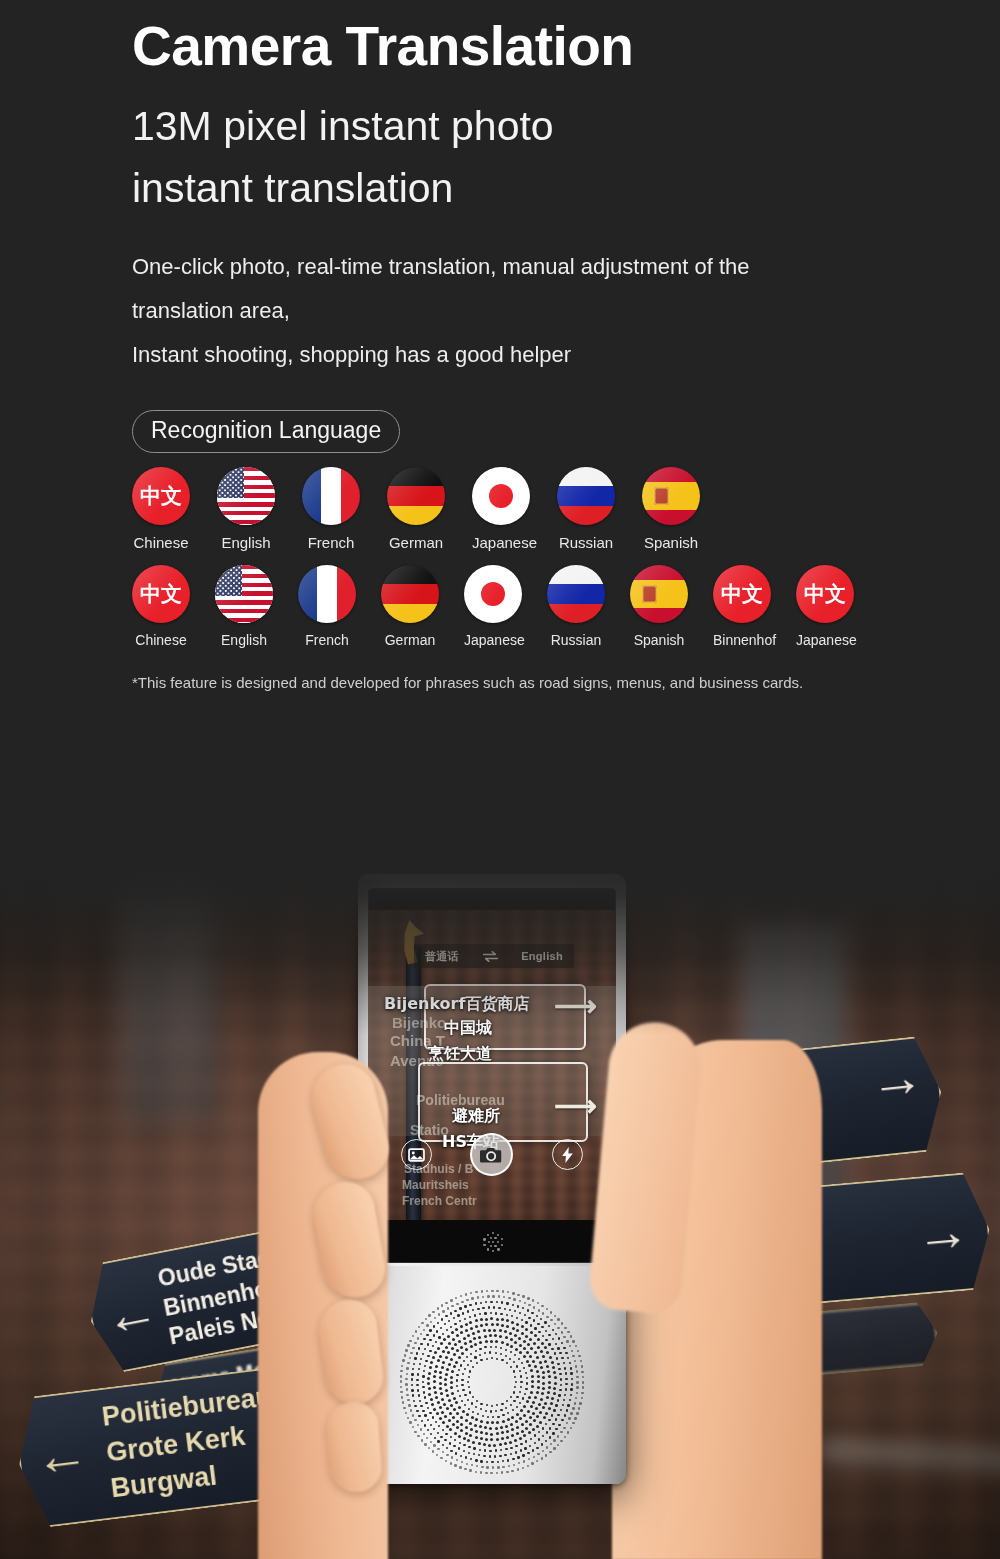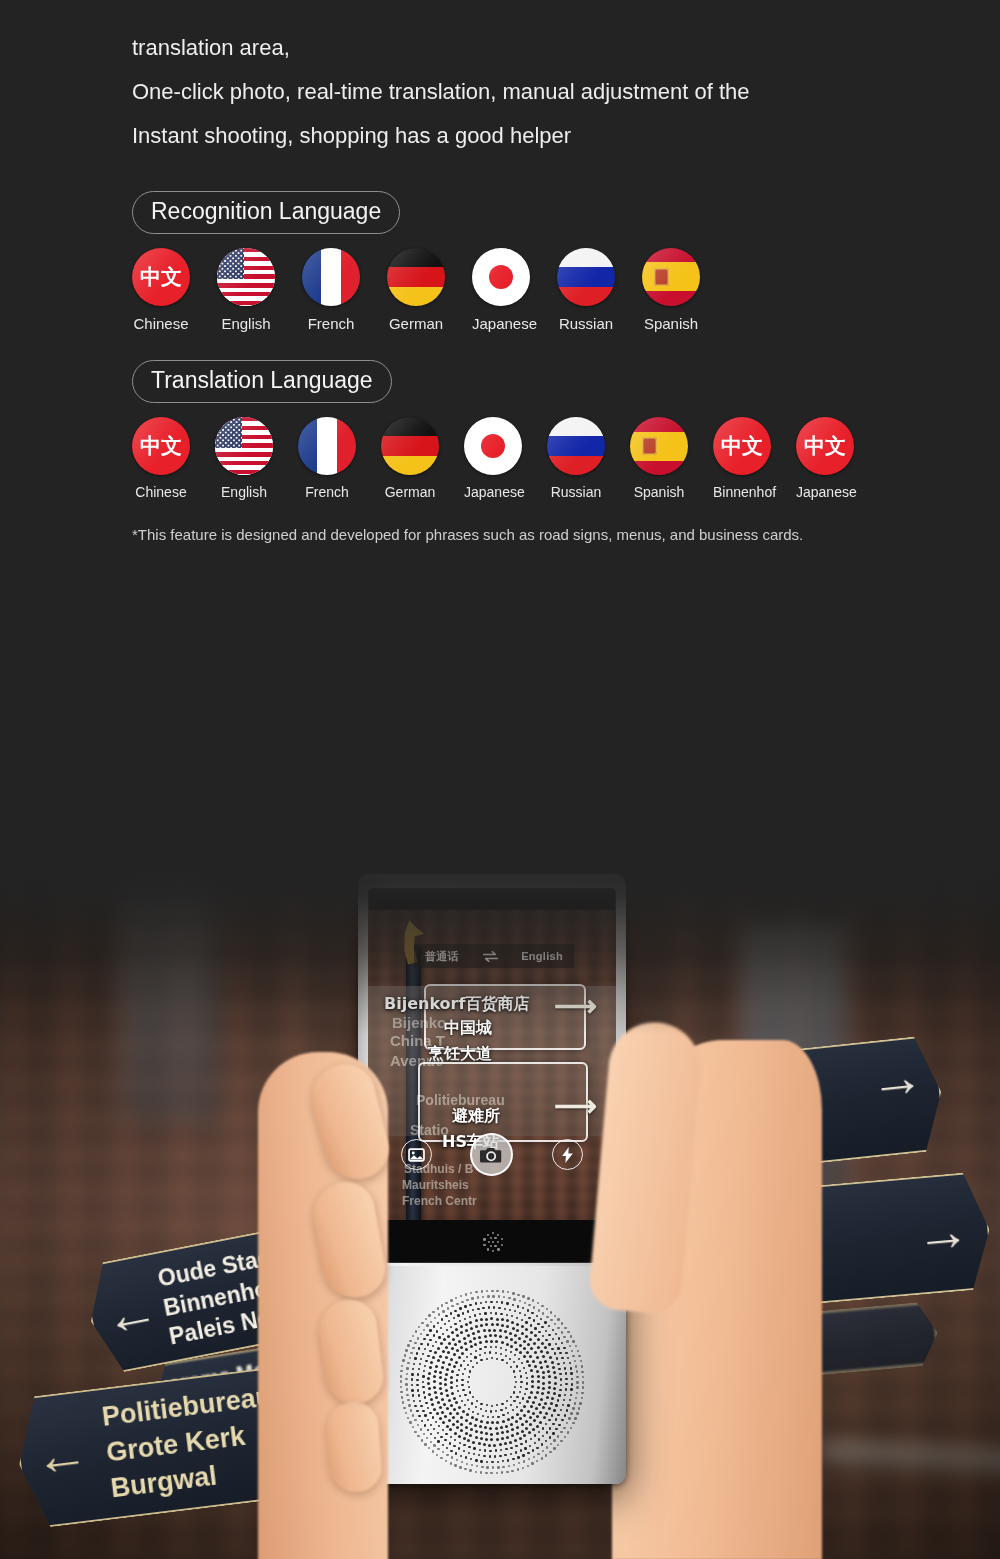--- a/index.html
+++ b/index.html
@@ -1467,25 +1467,30 @@
   <div class="finger f3"></div>
   <div class="finger f4"></div>
   <div class="hand thumb-right"></div>
 
   <div style="position:absolute;left:0;top:835px;width:1000px;height:200px;
               background:linear-gradient(180deg,#232323 0%,#232323 10%,rgba(35,35,35,0.93) 30%,rgba(34,32,30,0.62) 58%,rgba(34,32,30,0.22) 82%,rgba(34,32,30,0) 100%);
               z-index:4;pointer-events:none;"></div>
 
   <div class="content">
 
-
+    <h1 class="title">Camera Translation</h1>
+
+    <h2 class="subtitle">
+      <span>13M pixel instant photo</span><br>
+      <span>instant translation</span>
+    </h2>
 
     <div class="desc">
+      <div>One-click photo, real-time translation, manual adjustment of the</div>
       <div>translation area,</div>
-      <div>One-click photo, real-time translation, manual adjustment of the</div>
       <div>Instant shooting, shopping has a good helper</div>
     </div>
 
     <div class="pill pill-row-1">Recognition Language</div>
 
     <div class="flag-row row1" id="rec-row">
         <div class="flag-item">
           <div class="flag fl-cn">
             <span>中文</span>
           </div>
@@ -1517,21 +1522,20 @@
           <div class="flag-label">Russian</div>
         </div>
         <div class="flag-item">
           <div class="flag fl-es">
             <i></i>
           </div>
           <div class="flag-label">Spanish</div>
         </div>
       </div>
 
-    <div class="pill pill-row-2">Translation Language</div>
 
     <div class="flag-row row2" id="tr-row">
         <div class="flag-item">
           <div class="flag fl-cn">
             <span>中文</span>
           </div>
           <div class="flag-label">Chinese</div>
         </div>
         <div class="flag-item">
           <div class="flag fl-us">

